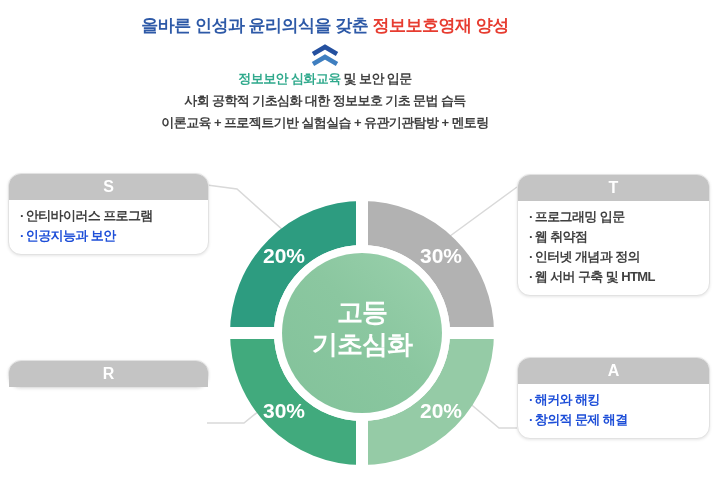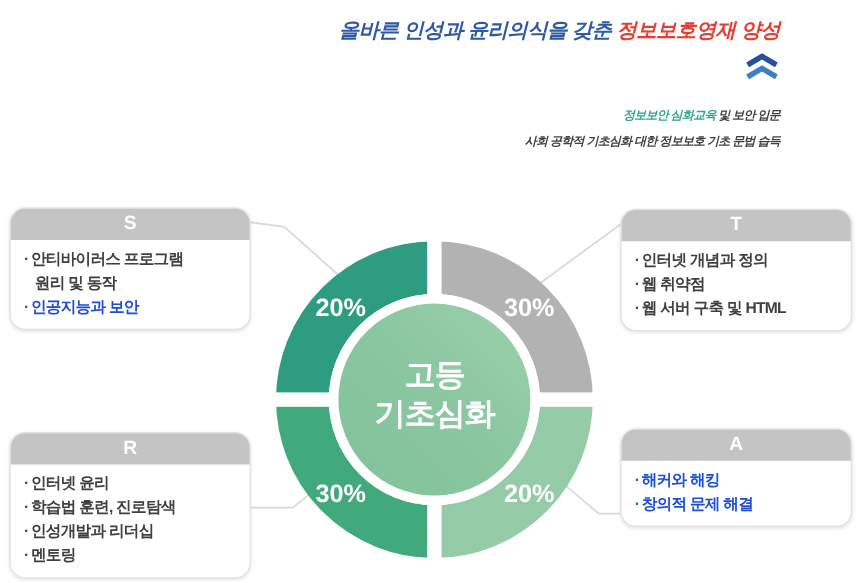--- a/index.html
+++ b/index.html
@@ -1,26 +1,26 @@
 <!DOCTYPE html>
 <html><head>
 <meta charset="utf-8">
 <style>
   html,body{margin:0;padding:0;}
   body{
     width:722px;height:486px;background:#ffffff;position:relative;overflow:hidden;
     font-family:"Liberation Sans","DejaVu Sans",sans-serif;
   }
-  .top{position:absolute;top:14px;left:0;width:650px;text-align:right;z-index:3;font-style:italic;}
+  .top{position:absolute;top:14px;left:0;width:650px;text-align:center;z-index:3;}
   .title{font-size:17px;font-weight:bold;letter-spacing:-0.5px;}
   .blue{color:#2d59a7}
   .red{color:#e73c30}
   .teal{color:#2fa98c}
   .chevron{margin-top:7px;height:24px;}
-  .sub{margin-top:18px;font-size:10px;font-weight:bold;color:#3f3f3f;line-height:22px;letter-spacing:-0.6px;}
+  .sub{margin-top:0;font-size:13px;font-weight:bold;color:#3f3f3f;line-height:22px;letter-spacing:-0.6px;}
   .qbox{position:absolute;background:#fff;border:1px solid #e2e2e2;border-radius:13px;
         box-shadow:0 1px 3px rgba(0,0,0,0.10);z-index:2;}
   .qhead{height:26px;background:#c4c4c4;border-radius:12px 12px 0 0;color:#fff;
          font-size:16px;font-weight:bold;text-align:center;line-height:26px;}
   .qbody{padding:6px 8px 8px 11px;}
   .item{font-size:13px;font-weight:bold;color:#404040;line-height:20px;letter-spacing:-0.6px;white-space:nowrap;}
   .item .bullet{margin-right:2px;}
   .item.hl{color:#1d4ed8;}
   .item.cont{padding-left:9px;}
   .box-s{left:8px;top:173px;width:199px;}
@@ -39,20 +39,21 @@
   </div>
   <div class="chevron">
     <svg width="30" height="24" viewBox="0 0 30 24">
       <polyline points="3,10 15,3 27,10" fill="none" stroke="#24509f" stroke-width="4.6"></polyline>
       <polyline points="3,20 15,13 27,20" fill="none" stroke="#3f7fc0" stroke-width="4.6"></polyline>
     </svg>
   </div>
   <div class="sub">
     <div><span class="teal">정보보안 심화교육</span><span> 및 보안 입문</span></div>
     <div>사회 공학적 기초심화 대한 정보보호 기초 문법 습득</div>
+    <div>이론교육 + 프로젝트기반 실험실습 + 유관기관탐방 + 멘토링</div>
   </div>
 </div>
 
 <svg class="diagram" width="722" height="486" viewBox="0 0 722 486">
   <defs>
     <linearGradient id="centerGrad" x1="0" y1="1" x2="1" y2="0">
       <stop offset="0" stop-color="#82c29a"></stop>
       <stop offset="0.55" stop-color="#8bc7a0"></stop>
       <stop offset="1" stop-color="#9bd1ad"></stop>
     </linearGradient>
@@ -88,42 +89,36 @@
     <text x="441" y="263">30%</text>
     <text x="284" y="418">30%</text>
     <text x="441" y="418">20%</text>
   </g>
 </svg>
 
 <div class="qbox box-s">
   <div class="qhead">S</div>
   <div class="qbody">
     <div class="item"><span class="bullet">·</span><span>안티바이러스 프로그램</span></div>
-    <div class="item cont"><span>원리 및 동작</span></div>
     <div class="item hl"><span class="bullet">·</span><span>인공지능과 보안</span></div>
   </div>
 </div>
 
 <div class="qbox box-t">
   <div class="qhead">T</div>
   <div class="qbody">
+    <div class="item"><span class="bullet">·</span><span>프로그래밍 입문</span></div>
+    <div class="item"><span class="bullet">·</span><span>웹 취약점</span></div>
     <div class="item"><span class="bullet">·</span><span>인터넷 개념과 정의</span></div>
-    <div class="item"><span class="bullet">·</span><span>웹 취약점</span></div>
     <div class="item"><span class="bullet">·</span><span>웹 서버 구축 및 HTML</span></div>
   </div>
 </div>
 
 <div class="qbox box-r">
   <div class="qhead">R</div>
-  <div class="qbody">
-    <div class="item"><span class="bullet">·</span><span>인터넷 윤리</span></div>
-    <div class="item"><span class="bullet">·</span><span>학습법 훈련, 진로탐색</span></div>
-    <div class="item"><span class="bullet">·</span><span>인성개발과 리더십</span></div>
-    <div class="item"><span class="bullet">·</span><span>멘토링</span></div>
-  </div>
 </div>
 
 <div class="qbox box-a">
   <div class="qhead">A</div>
   <div class="qbody">
     <div class="item hl"><span class="bullet">·</span><span>해커와 해킹</span></div>
     <div class="item hl"><span class="bullet">·</span><span>창의적 문제 해결</span></div>
   </div>
 </div>
 

